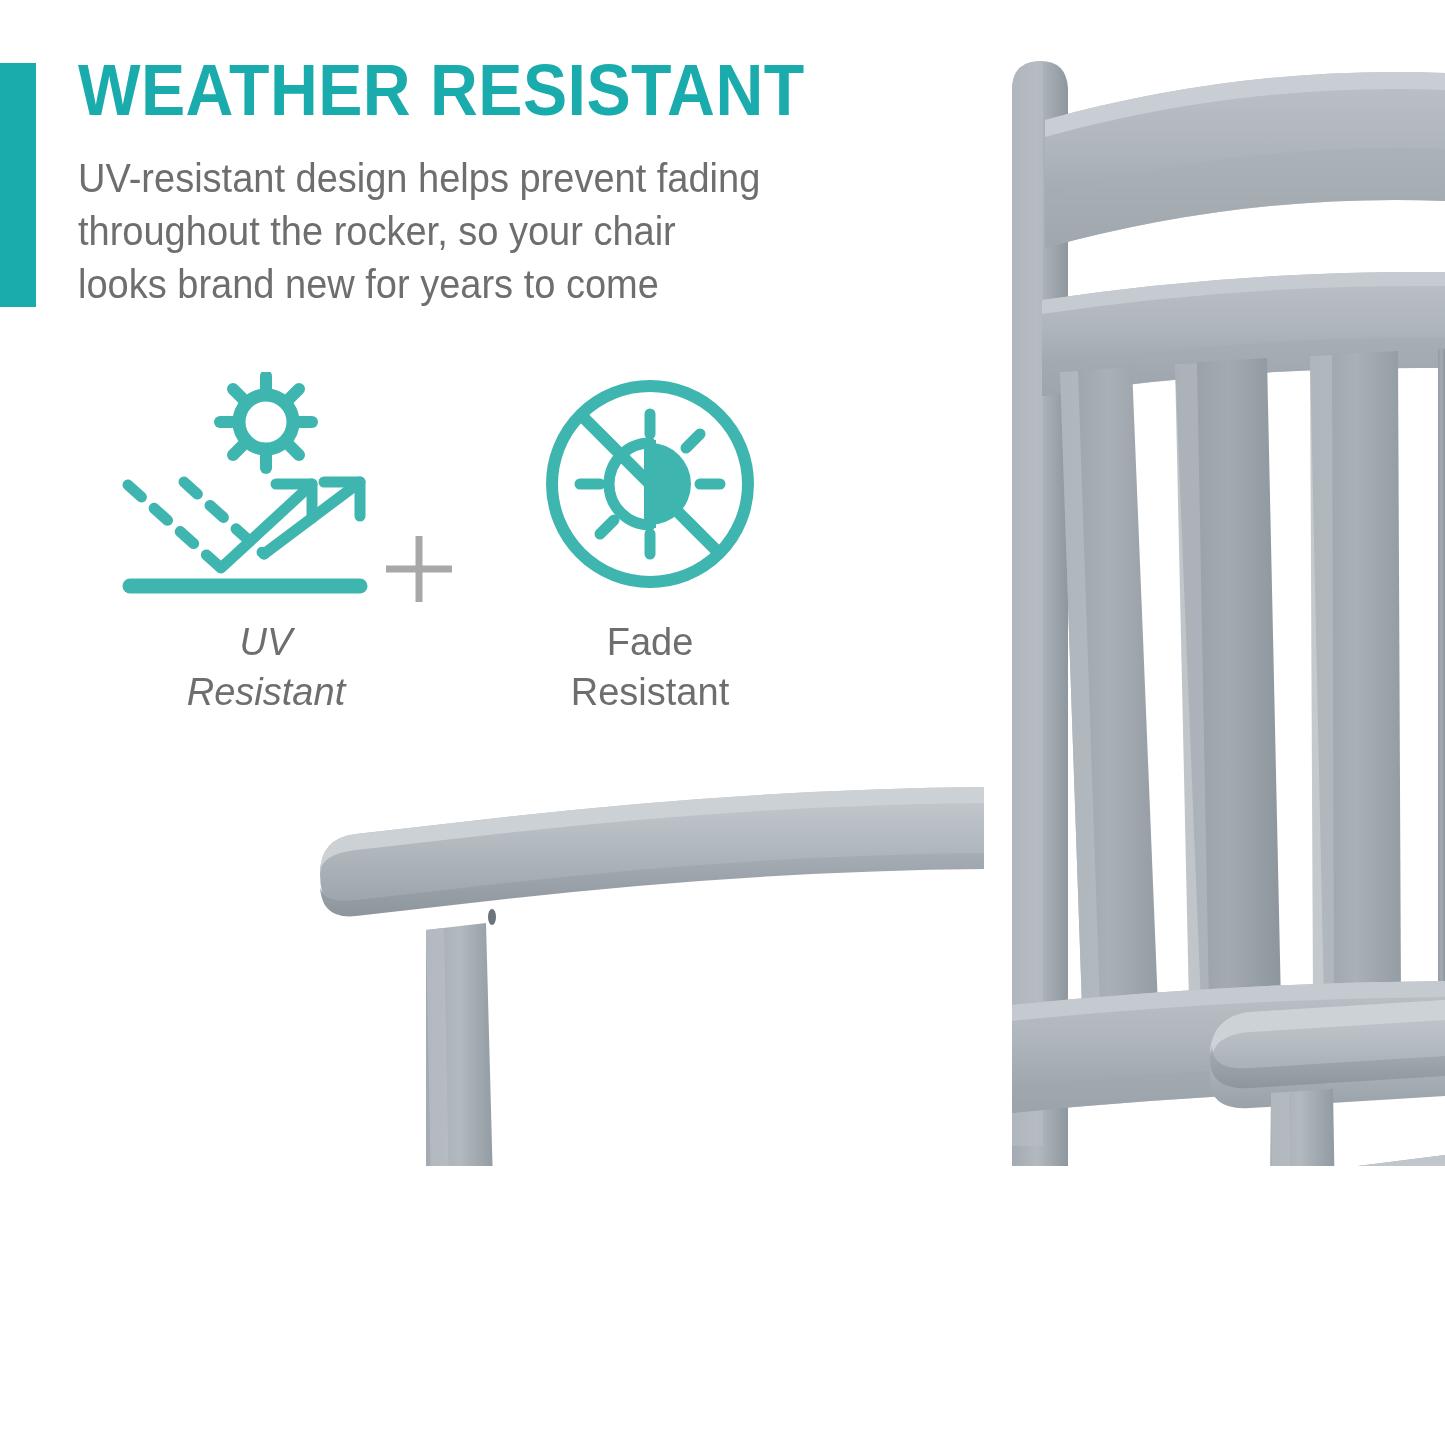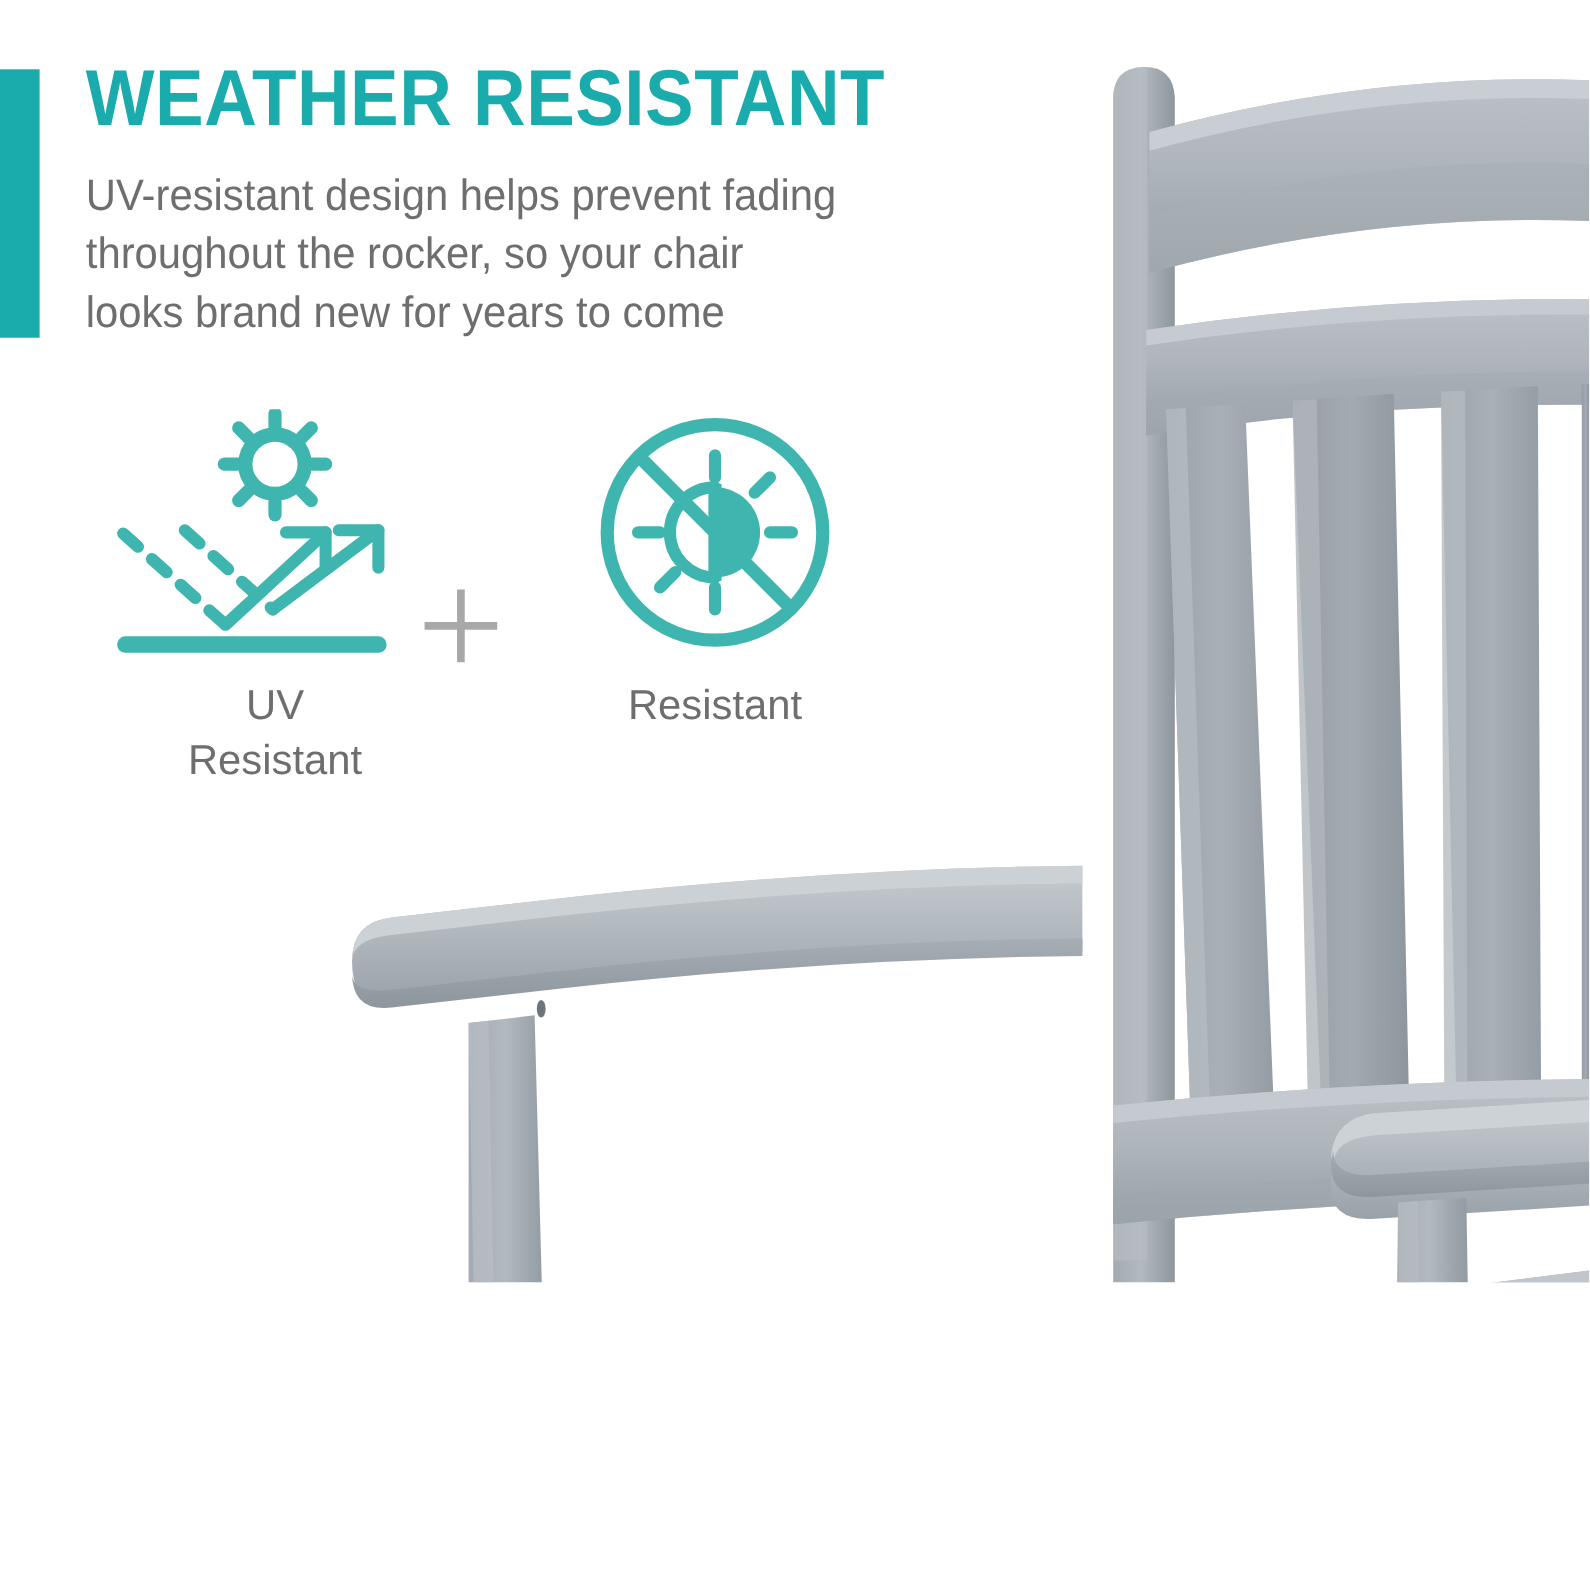--- a/index.html
+++ b/index.html
@@ -64,21 +64,21 @@
     top: 372px;
     width: 740px;
     height: 350px;
   }
   .feature {
     position: absolute;
     top: 0;
     width: 300px;
     height: 350px;
   }
-  .feature.uv   { left: 40px; }
+  .feature.uv   { left: 56px; font-style: italic; }
   .feature.fade { left: 440px; }
   .feature-icon {
     position: absolute;
     left: 0; top: 0;
     width: 300px;
     height: 230px;
   }
   .feature-label {
     position: absolute;
     left: 0;
@@ -333,20 +333,21 @@
             <rect x="106" y="68" width="12" height="88" fill="#3fb5b0"></rect>
 
             <g stroke="#3fb5b0" fill="none" stroke-linecap="round">
               <circle cx="112" cy="112" r="98" stroke-width="12"></circle>
               <line x1="43" y1="43" x2="181" y2="181" stroke-width="12"></line>
             </g>
           </g>
         </svg>
       </div>
       <div class="feature-label">
+        <span>Fade</span>
         <span>Resistant</span>
       </div>
     </div>
   </div>
 
   <div class="plus-sign">
     <svg viewBox="0 0 72 72" width="72" height="72" xmlns="http://www.w3.org/2000/svg">
       <g stroke="#a8a8a8" stroke-width="7">
         <line x1="36" y1="3" x2="36" y2="69"></line>
         <line x1="3" y1="36" x2="69" y2="36"></line>

